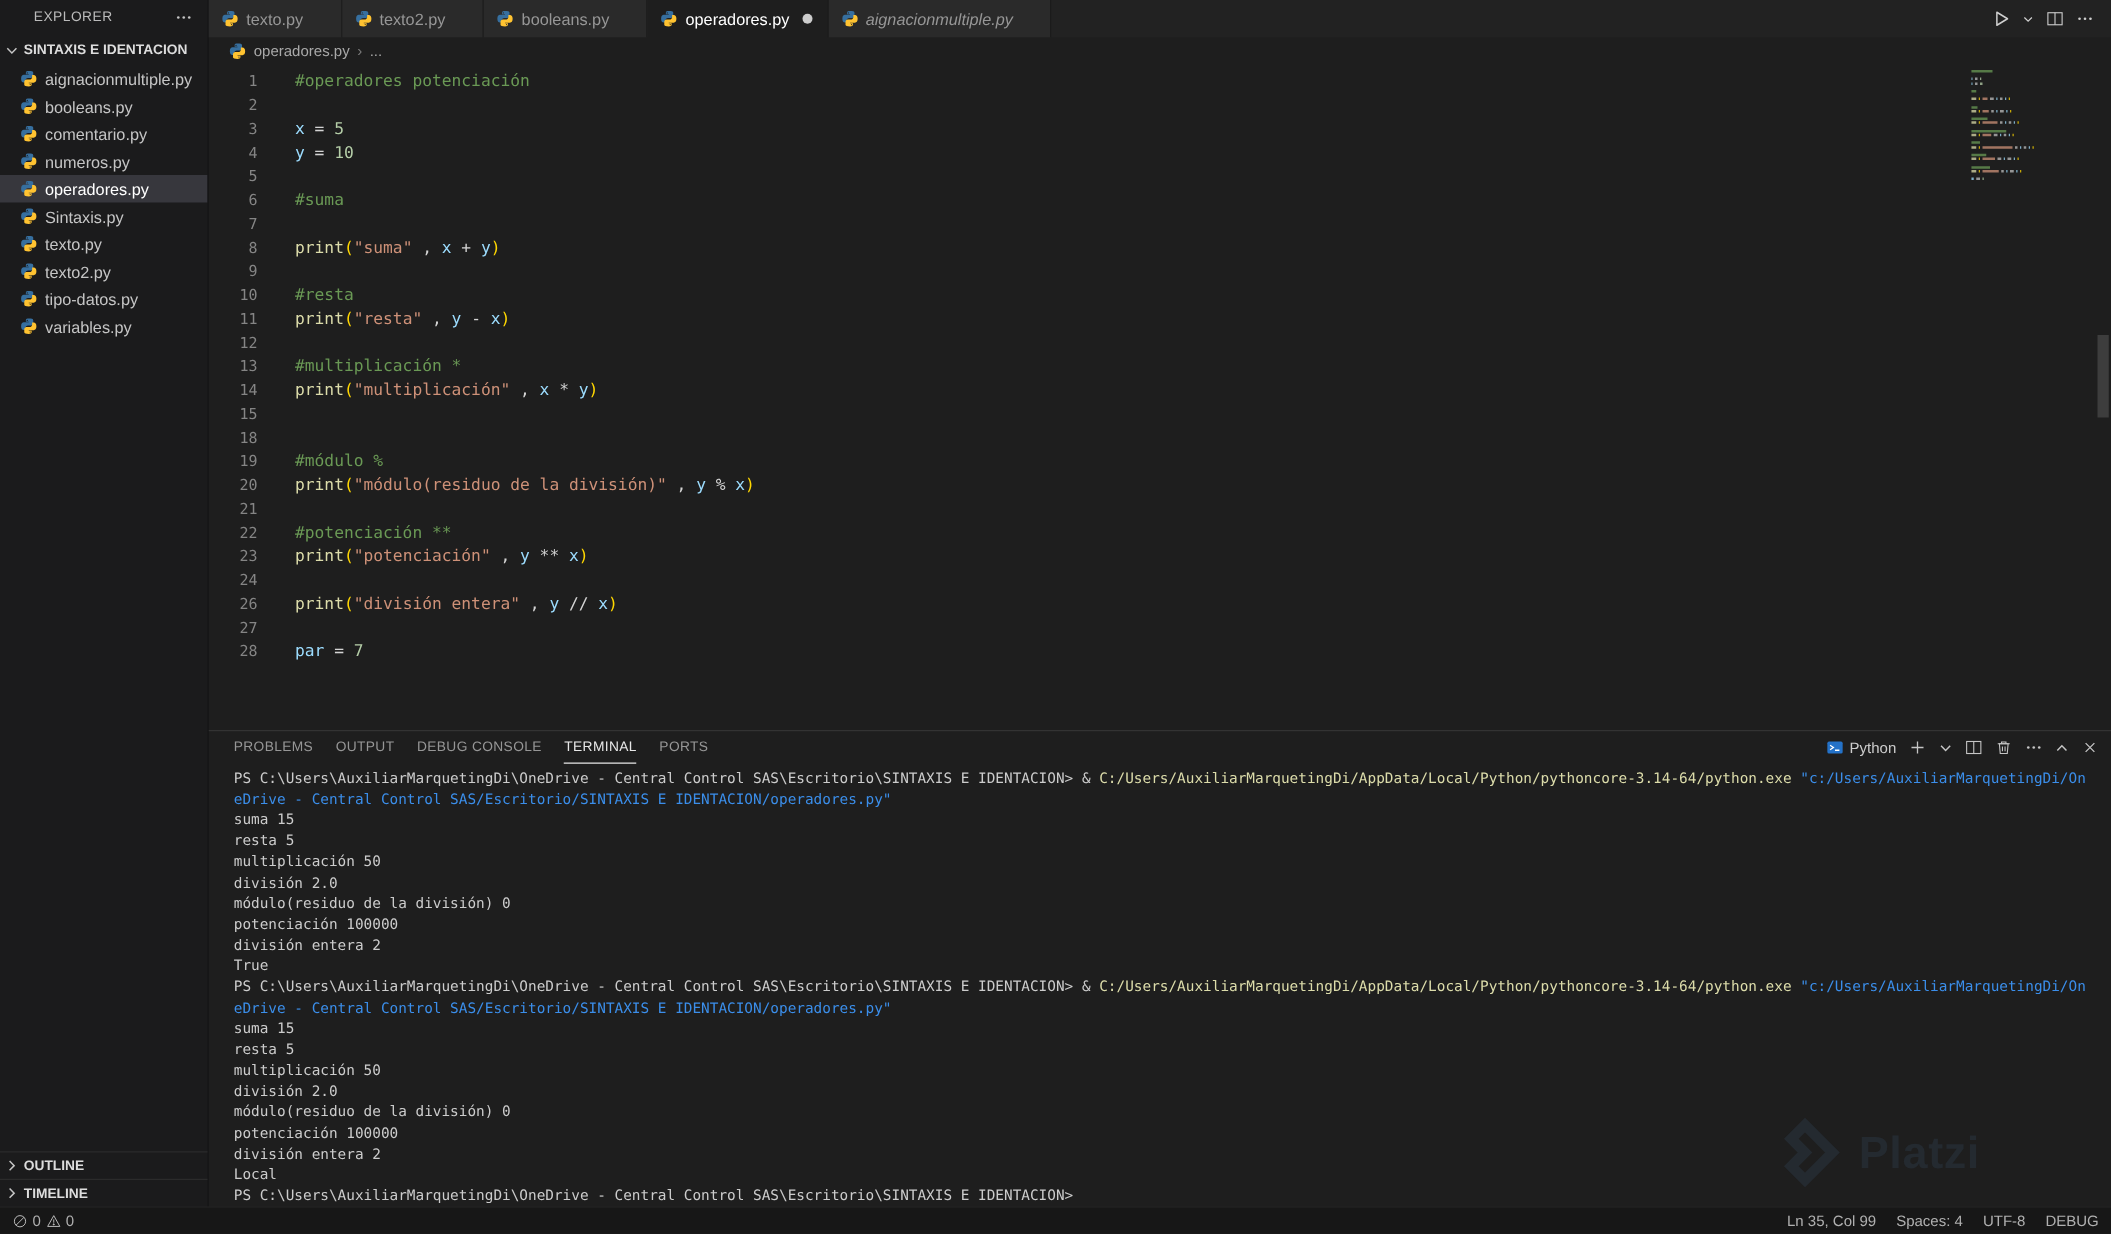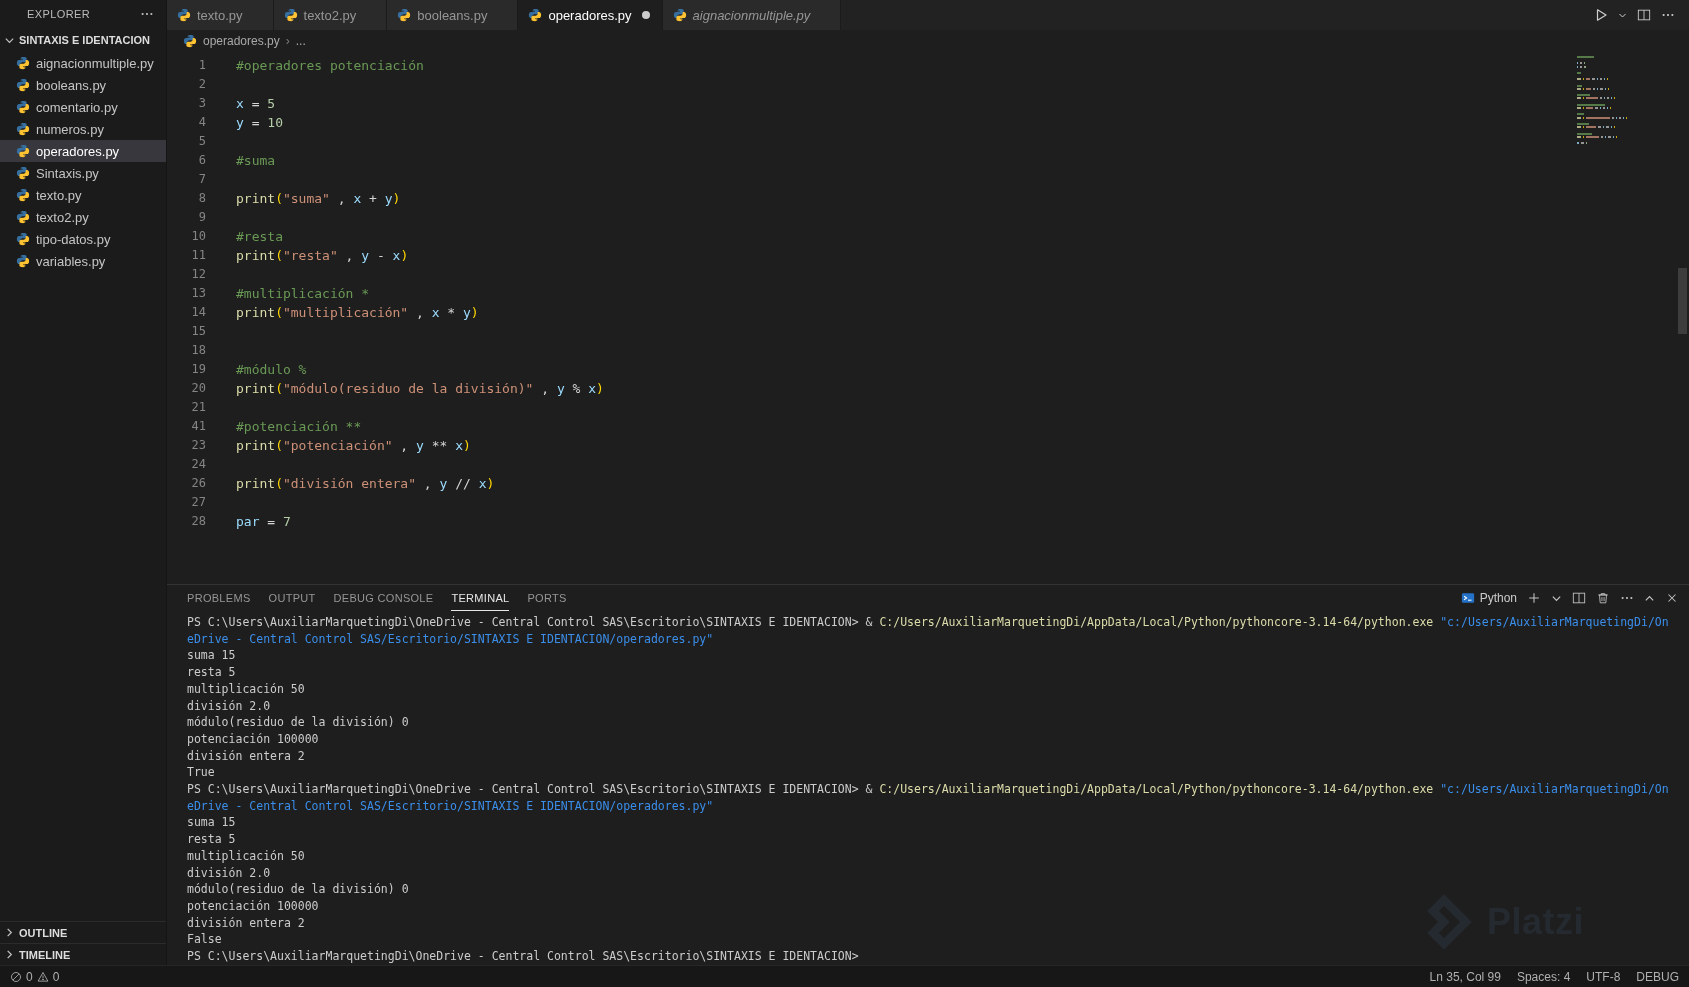--- a/index.html
+++ b/index.html
@@ -327,21 +327,21 @@
           <div class="code-line"><span class="ln">10</span><span class="lc"><span class="tk-cm">#resta</span></span></div>
           <div class="code-line"><span class="ln">11</span><span class="lc"><span class="tk-f">print</span><span class="tk-p">(</span><span class="tk-s">"resta"</span><span class="tk-o"> , </span><span class="tk-v">y</span><span class="tk-o"> - </span><span class="tk-v">x</span><span class="tk-p">)</span></span></div>
           <div class="code-line"><span class="ln">12</span><span class="lc"></span></div>
           <div class="code-line"><span class="ln">13</span><span class="lc"><span class="tk-cm">#multiplicación *</span></span></div>
           <div class="code-line"><span class="ln">14</span><span class="lc"><span class="tk-f">print</span><span class="tk-p">(</span><span class="tk-s">"multiplicación"</span><span class="tk-o"> , </span><span class="tk-v">x</span><span class="tk-o"> * </span><span class="tk-v">y</span><span class="tk-p">)</span></span></div>
           <div class="code-line"><span class="ln">15</span><span class="lc"></span></div>
           <div class="code-line"><span class="ln">18</span><span class="lc"></span></div>
           <div class="code-line"><span class="ln">19</span><span class="lc"><span class="tk-cm">#módulo %</span></span></div>
           <div class="code-line"><span class="ln">20</span><span class="lc"><span class="tk-f">print</span><span class="tk-p">(</span><span class="tk-s">"módulo(residuo de la división)"</span><span class="tk-o"> , </span><span class="tk-v">y</span><span class="tk-o"> % </span><span class="tk-v">x</span><span class="tk-p">)</span></span></div>
           <div class="code-line"><span class="ln">21</span><span class="lc"></span></div>
-          <div class="code-line"><span class="ln">41</span><span class="lc"><span class="tk-cm">#potenciación **</span></span></div>
+          <div class="code-line"><span class="ln">22</span><span class="lc"><span class="tk-cm">#potenciación **</span></span></div>
           <div class="code-line"><span class="ln">23</span><span class="lc"><span class="tk-f">print</span><span class="tk-p">(</span><span class="tk-s">"potenciación"</span><span class="tk-o"> , </span><span class="tk-v">y</span><span class="tk-o"> ** </span><span class="tk-v">x</span><span class="tk-p">)</span></span></div>
           <div class="code-line"><span class="ln">24</span><span class="lc"></span></div>
           <div class="code-line"><span class="ln">26</span><span class="lc"><span class="tk-f">print</span><span class="tk-p">(</span><span class="tk-s">"división entera"</span><span class="tk-o"> , </span><span class="tk-v">y</span><span class="tk-o"> // </span><span class="tk-v">x</span><span class="tk-p">)</span></span></div>
           <div class="code-line"><span class="ln">27</span><span class="lc"></span></div>
           <div class="code-line"><span class="ln">28</span><span class="lc"><span class="tk-v">par</span><span class="tk-o"> = </span><span class="tk-nu">7</span></span></div>
         </div>
       <div class="minimap">
           <div class="mm-row"><span class="mm-seg cm" style="width: 17.25px;"></span></div>
           <div class="mm-row"></div>
           <div class="mm-row"><span class="mm-seg v" style="width: 1px;"></span><span class="mm-seg o" style="width: 2.25px;"></span><span class="mm-seg nu" style="width: 1px;"></span></div>
@@ -450,21 +450,21 @@
           <div class="t-line"><span class="tc-d">True</span></div>
           <div class="t-line"><span class="tc-d">PS C:\Users\AuxiliarMarquetingDi\OneDrive - Central Control SAS\Escritorio\SINTAXIS E IDENTACION&gt; </span><span class="tc-d">&amp; </span><span class="tc-y">C:/Users/AuxiliarMarquetingDi/AppData/Local/Python/pythoncore-3.14-64/python.exe </span><span class="tc-b">"c:/Users/AuxiliarMarquetingDi/On</span></div>
           <div class="t-line"><span class="tc-b">eDrive - Central Control SAS/Escritorio/SINTAXIS E IDENTACION/operadores.py"</span></div>
           <div class="t-line"><span class="tc-d">suma 15</span></div>
           <div class="t-line"><span class="tc-d">resta 5</span></div>
           <div class="t-line"><span class="tc-d">multiplicación 50</span></div>
           <div class="t-line"><span class="tc-d">división 2.0</span></div>
           <div class="t-line"><span class="tc-d">módulo(residuo de la división) 0</span></div>
           <div class="t-line"><span class="tc-d">potenciación 100000</span></div>
           <div class="t-line"><span class="tc-d">división entera 2</span></div>
-          <div class="t-line"><span class="tc-d">False</span></div>
+          <div class="t-line"><span class="tc-d">Local</span></div>
           <div class="t-line"><span class="tc-d">PS C:\Users\AuxiliarMarquetingDi\OneDrive - Central Control SAS\Escritorio\SINTAXIS E IDENTACION&gt;</span></div>
         </div>
       <div class="watermark">
         <span class="icon" style="color:#242a30">
             <svg width="58" height="58" viewBox="0 0 56 56">
               <g transform="rotate(45 28 28)">
                 <path d="M13 13 H43 V43 H28 V28 H13 Z" fill="none" stroke="currentColor" stroke-width="8"></path>
               </g>
             </svg>
           </span>

